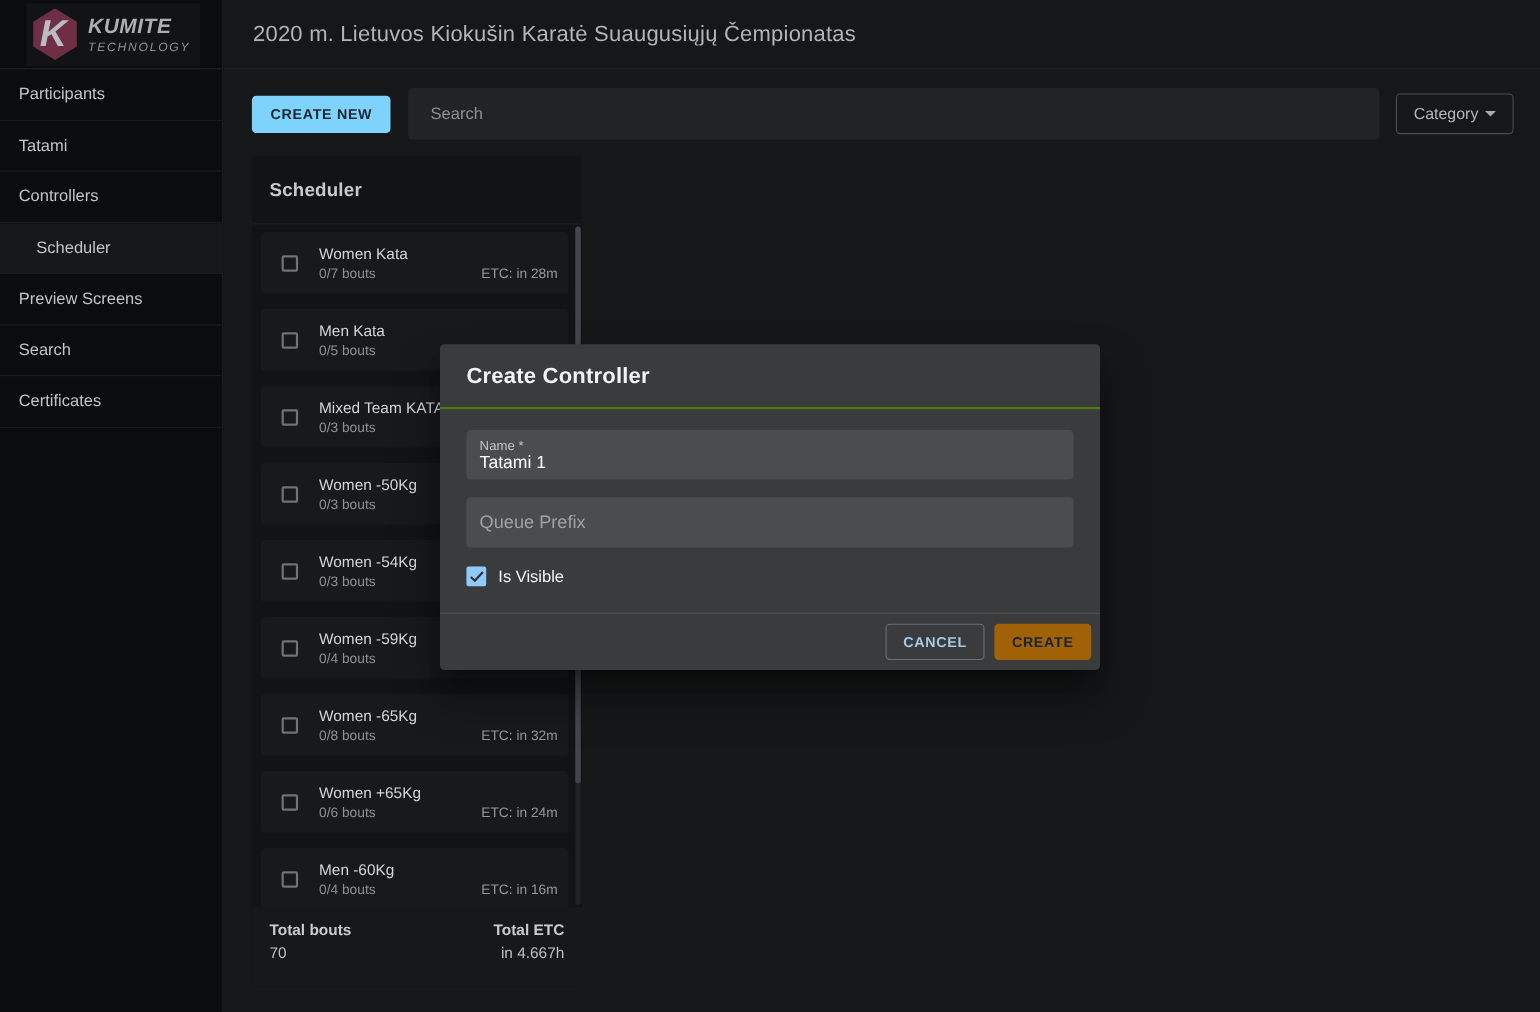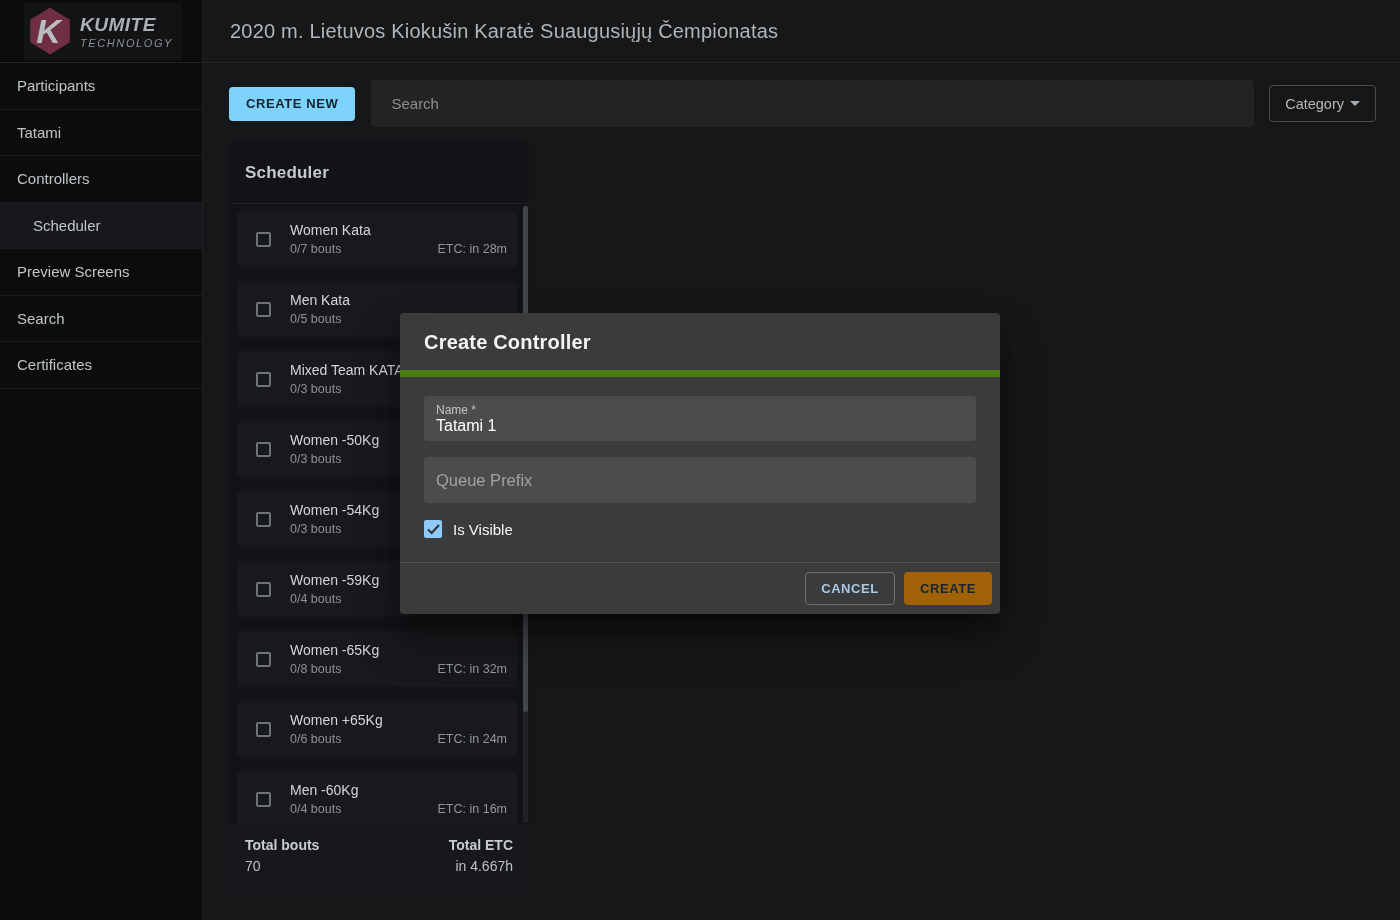--- a/index.html
+++ b/index.html
@@ -132,21 +132,21 @@
   .pf-label { font-size: 14px; font-weight: bold; color: #c9ccce; }
   .pf-value { font-size: 14px; color: #bec1c3; margin-top: 5px; }
 
   
   .modal-backdrop { position: absolute; inset: 0; background: rgba(0,0,0,0); }
   .modal {
     position: absolute; left: 400px; top: 313px; width: 600px;
     background: #3a3b3d; border-radius: 4px;
     box-shadow: 0 11px 15px -7px rgba(0,0,0,0.4), 0 24px 38px 3px rgba(0,0,0,0.35);
   }
-  .modal-header { padding: 18px 24px 16px; border-bottom: 7px solid #4d7c0f; }
+  .modal-header { padding: 18px 24px 16px; border-bottom: 2px solid #4d7c0f; }
   .modal-title { font-size: 20px; font-weight: bold; color: #f2f3f4; letter-spacing: 0.2px; }
   .modal-body { padding: 19px 24px 24px; }
   .field {
     background: #4b4c4e; border-radius: 4px; position: relative;
   }
   .field-name { height: 45px; margin-bottom: 16px; }
   .field-label {
     position: absolute; top: 7px; left: 12px; font-size: 12px; color: #c2c3c5;
   }
   .field-name input {

